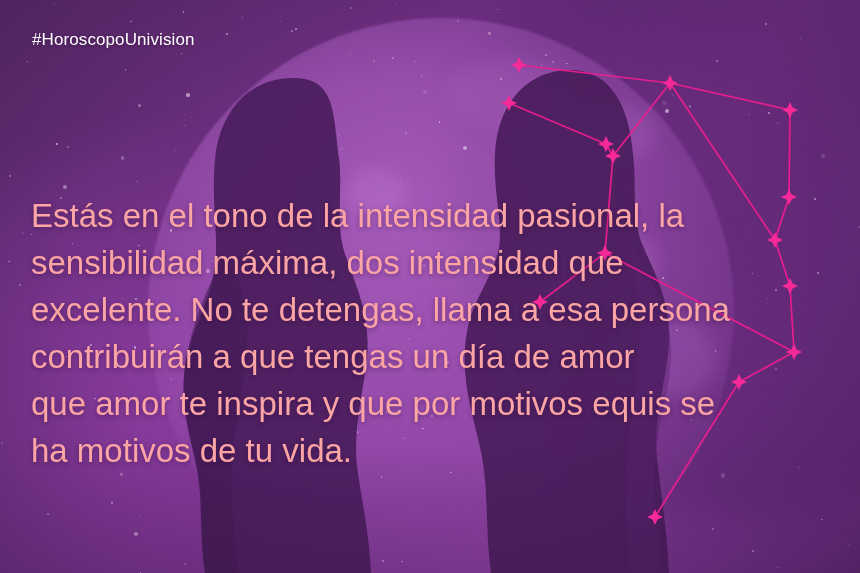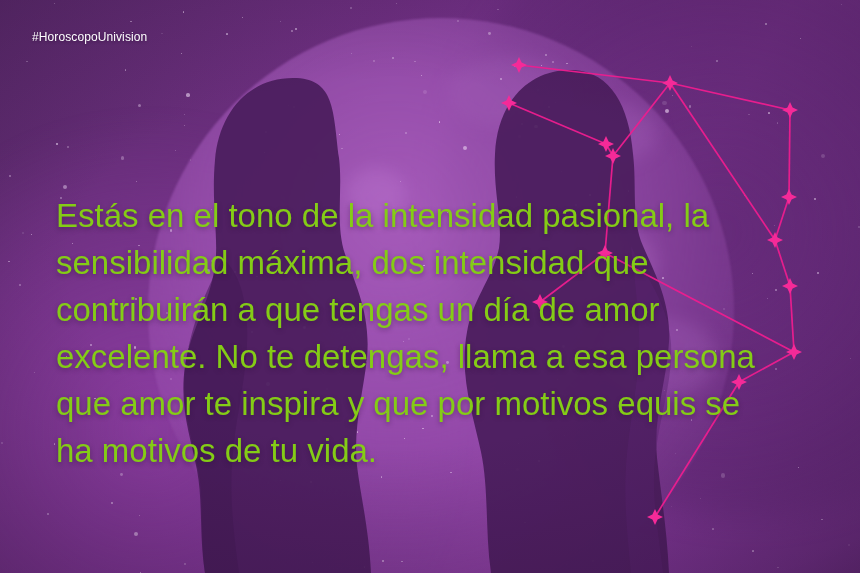--- a/index.html
+++ b/index.html
@@ -133,21 +133,21 @@
   
   .content {
     position: absolute;
     left: 0; top: 0;
     width: 860px; height: 573px;
   }
   .hashtag {
     position: absolute;
     left: 32px;
     top: 30px;
-    font-size: 12px;
+    font-size: 17px;
     font-weight: 400;
     letter-spacing: 0.1px;
     color: #ffffff;
     text-shadow: 0 1px 3px rgba(40,10,52,0.45);
     white-space: nowrap;
   }
   .headline {
     position: absolute;
     left: 31px;
     top: 79px;
@@ -159,23 +159,22 @@
     white-space: nowrap;
   }
   .body-text {
     position: absolute;
     left: 31px;
     top: 192px;
     width: 800px;
     font-size: 33px;
     line-height: 47px;
     font-weight: 400;
-    color: #84cc16;
+    color: #fca5a5;
     text-shadow: 0 2px 5px rgba(45,12,58,0.40);
-    margin-left: 25px;
   }
   .body-text .line { display: block; white-space: nowrap; }
 </style>
 </head>
 <body>
 
 <div id="card">
 
   <div class="bg-base"></div>
   <div class="bg-glow-left"></div>
@@ -455,20 +454,20 @@
     </svg>
   </div>
 
   <div class="content">
     <div class="hashtag">#HoroscopoUnivision</div>
 
 
     <div class="body-text" id="body-text">
         <span class="line">Estás en el tono de la intensidad pasional, la</span>
         <span class="line">sensibilidad máxima, dos intensidad que</span>
+        <span class="line">excelente. No te detengas, llama a esa persona</span>
         <span class="line">contribuirán a que tengas un día de amor</span>
-        <span class="line">excelente. No te detengas, llama a esa persona</span>
         <span class="line">que amor te inspira y que por motivos equis se</span>
         <span class="line">ha motivos de tu vida.</span>
       </div>
   </div>
 
 </div>
 
 </body></html>

